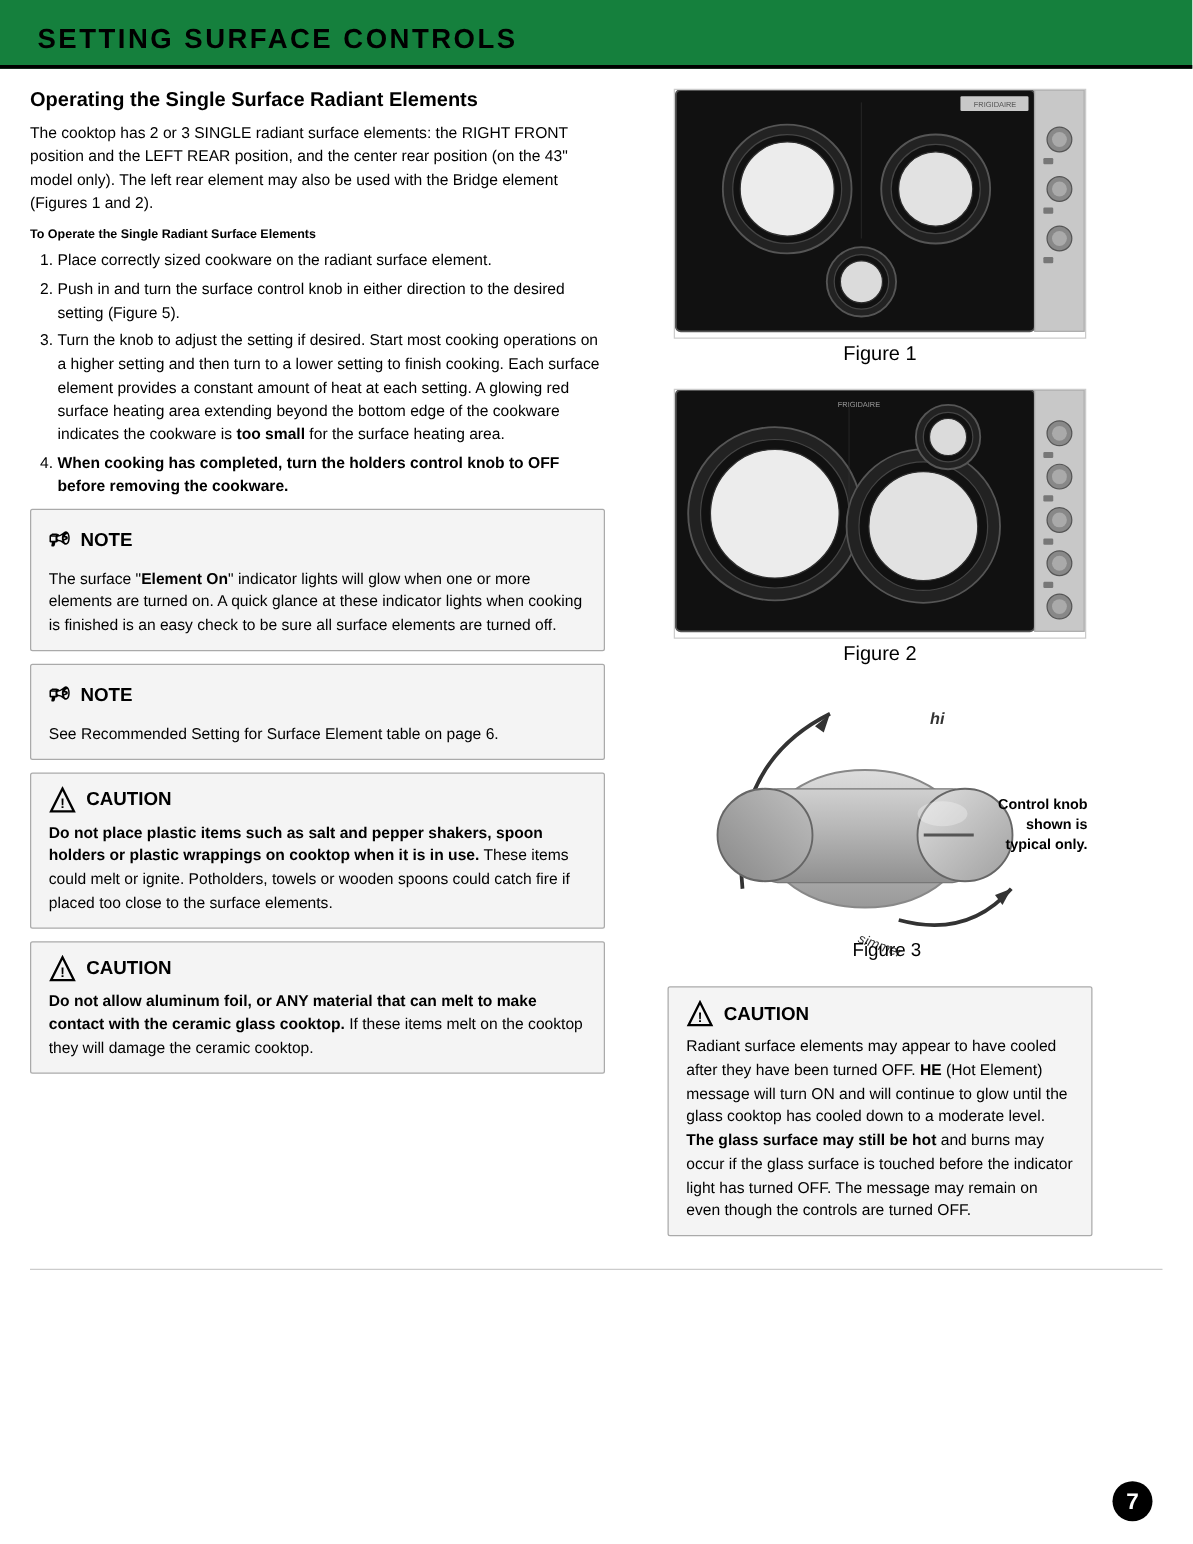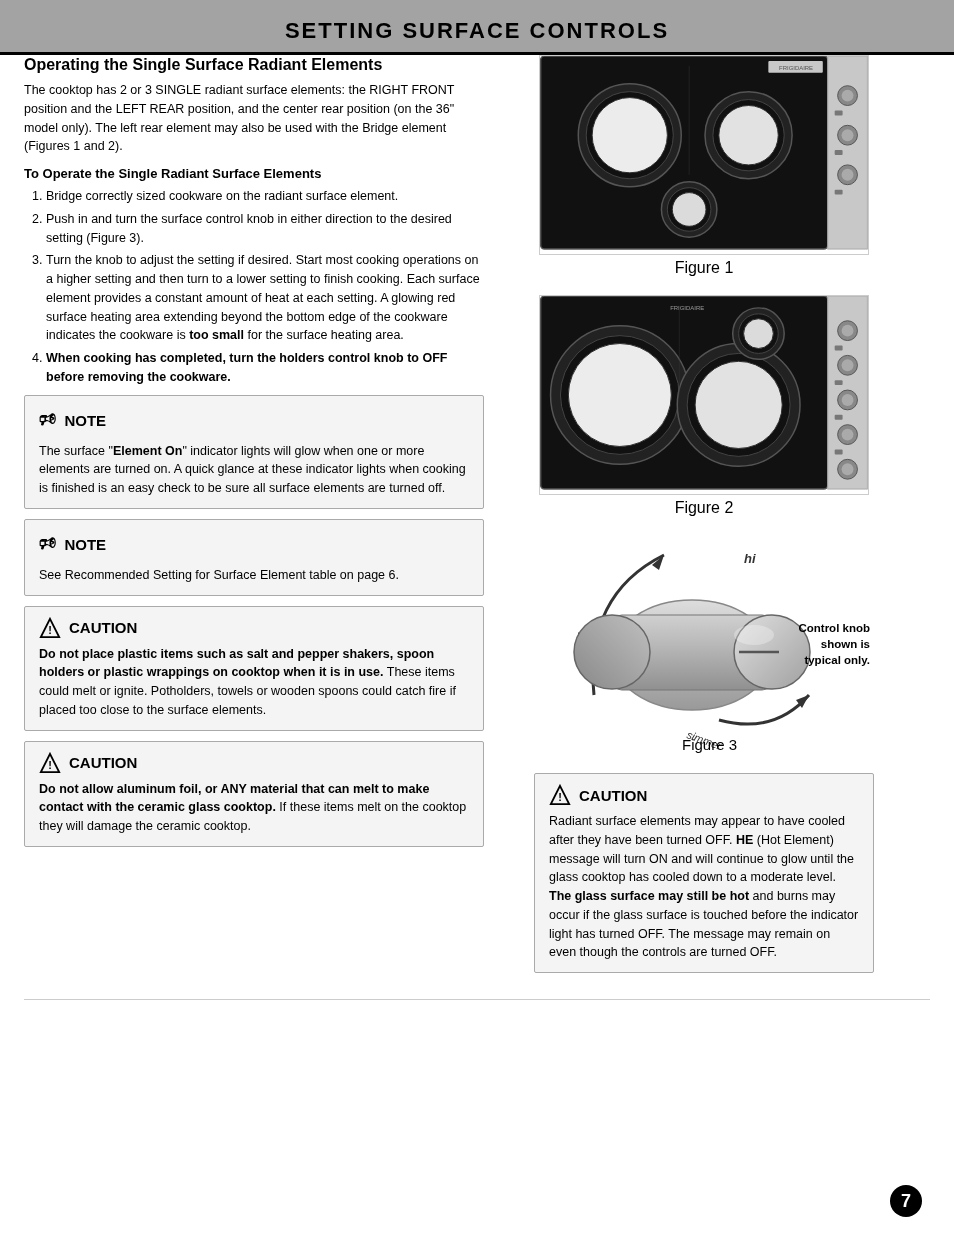--- a/index.html
+++ b/index.html
@@ -15,25 +15,25 @@
     .page {
       width: 954px;
       min-height: 1235px;
       background: #fff;
       padding: 0;
       position: relative;
     }
 
     
     .page-header {
-      background: #a3a3a3;
-      text-align: center;
+      background: #15803d;
+      text-align: left;
       padding: 18px 30px 8px 30px;
       border-bottom: 3px solid #000;
-      margin-bottom: 0;
+      margin-bottom: 16px;
     }
     .page-header h1 {
       font-size: 22px;
       font-weight: 900;
       letter-spacing: 2px;
       text-transform: uppercase;
     }
 
     
     .main-content {
@@ -64,21 +64,21 @@
       line-height: 1.25;
     }
 
     .section-body {
       font-size: 12.5px;
       line-height: 1.5;
       margin-bottom: 8px;
     }
 
     .subsection-title {
-      font-size: 13px;
+      font-size: 10px;
       font-weight: 900;
       margin-top: 10px;
       margin-bottom: 6px;
     }
 
     ol {
       padding-left: 22px;
       margin-bottom: 8px;
     }
     ol li {
@@ -195,28 +195,28 @@
     <h1>SETTING SURFACE CONTROLS</h1>
   </div>
 
   <div class="main-content">
 
     <div class="left-col">
 
       <div class="section-title">Operating the Single Surface Radiant Elements</div>
 
       <div class="section-body">
-        The cooktop has 2 or 3 SINGLE radiant surface elements: the RIGHT FRONT position and the LEFT REAR position, and the center rear position (on the 36" model only). The left rear element may also be used with the Bridge element (Figures 1 and 2).
+        The cooktop has 2 or 3 SINGLE radiant surface elements: the RIGHT FRONT position and the LEFT REAR position, and the center rear position (on the 43" model only). The left rear element may also be used with the Bridge element (Figures 1 and 2).
       </div>
 
       <div class="subsection-title">To Operate the Single Radiant Surface Elements</div>
 
       <ol>
-        <li>Bridge correctly sized cookware on the radiant surface element.</li>
-        <li>Push in and turn the surface control knob in either direction to the desired setting (Figure 3).</li>
+        <li>Place correctly sized cookware on the radiant surface element.</li>
+        <li>Push in and turn the surface control knob in either direction to the desired setting (Figure 5).</li>
         <li>Turn the knob to adjust the setting if desired. Start most cooking operations on a higher setting and then turn to a lower setting to finish cooking. Each surface element provides a constant amount of heat at each setting. A glowing red surface heating area extending beyond the bottom edge of the cookware indicates the cookware is <span class="bold">too small</span> for the surface heating area.</li>
         <li><span class="bold">When cooking has completed, turn the holders control knob to OFF before removing the cookware.</span></li>
       </ol>
 
       <div class="note-box">
         <div class="box-header">
           <span class="note-icon">🕫</span>
           <span>NOTE</span>
         </div>
         <div class="box-body">

